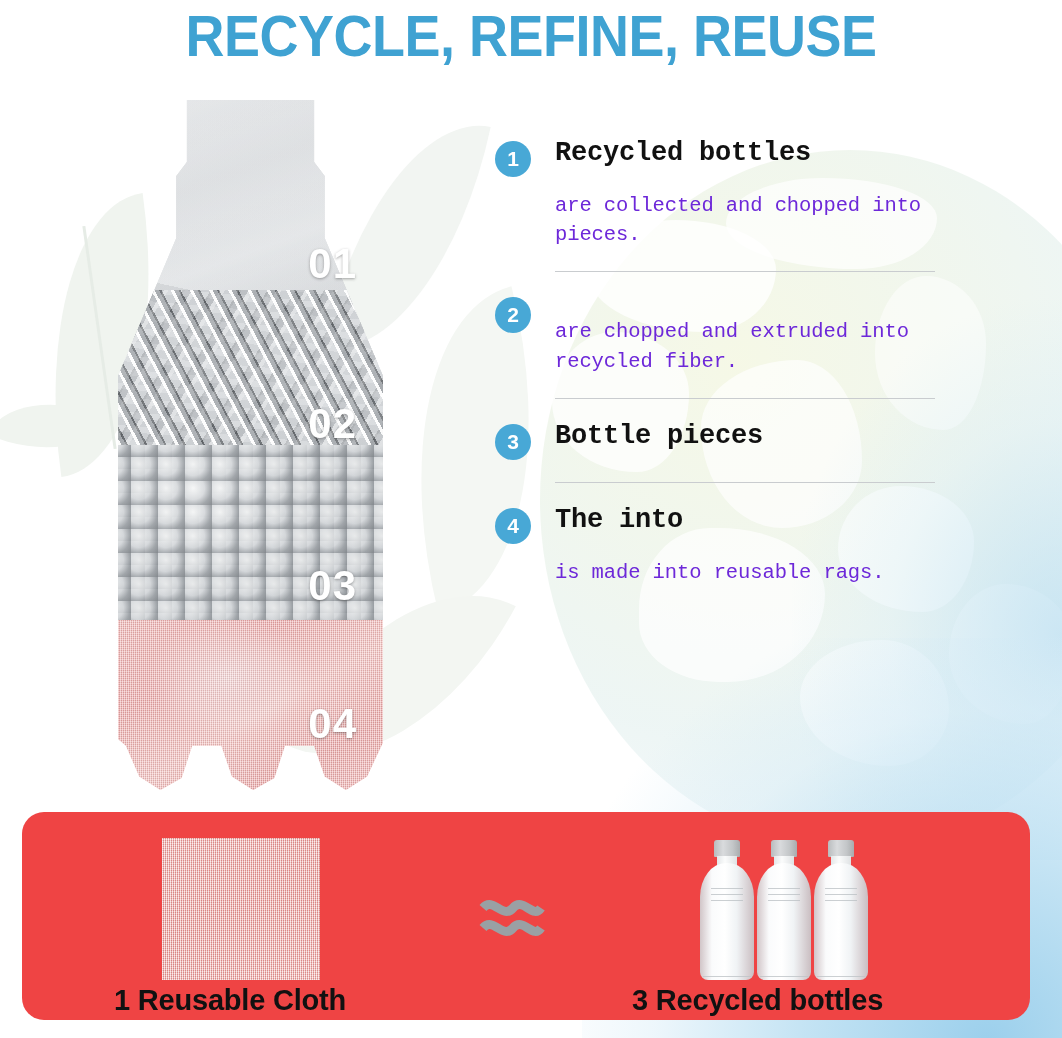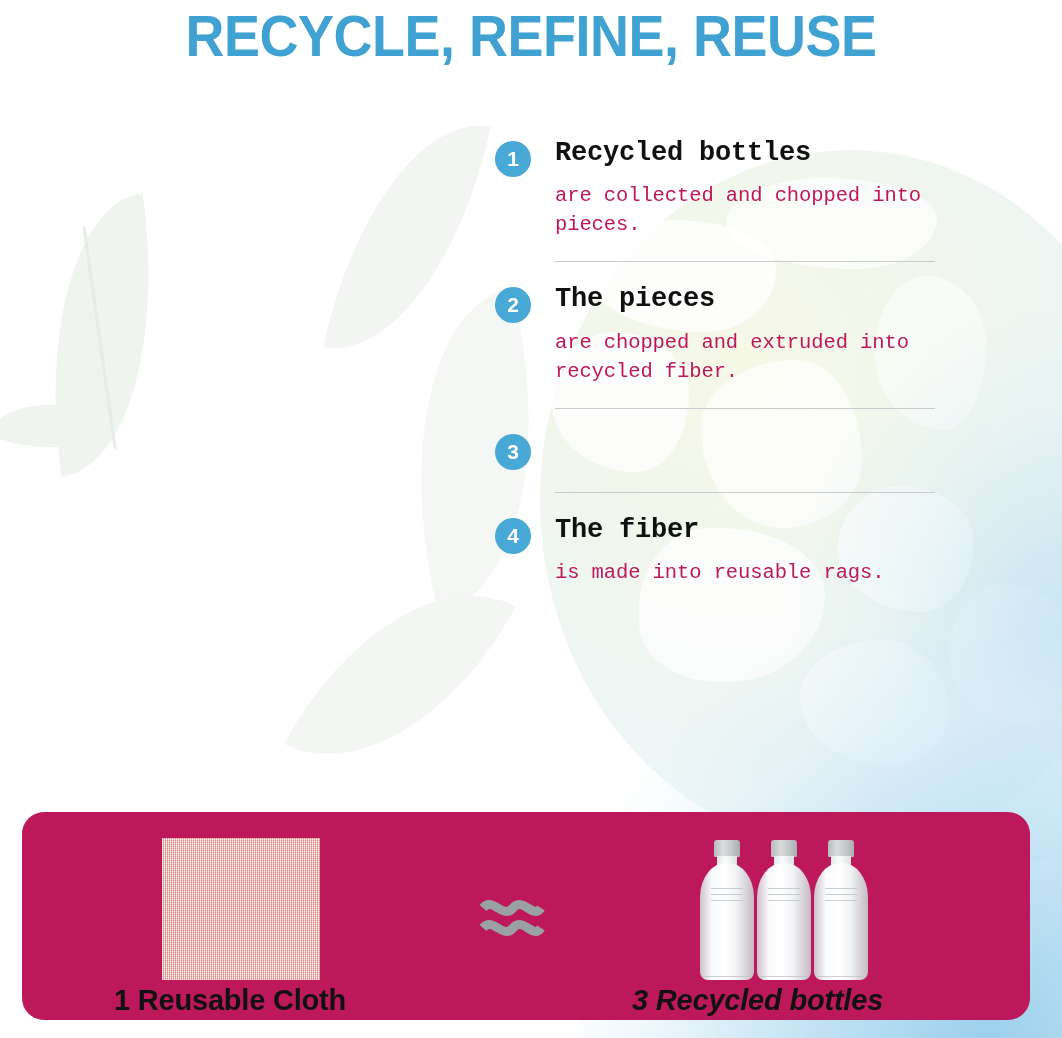--- a/index.html
+++ b/index.html
@@ -200,38 +200,38 @@
   }
   .step-body { margin-left: 24px; font-family: Liberation Mono, monospace; }
   .step-title {
     font-size: 27px;
     font-weight: 700;
     color: #111111;
     line-height: 1.12;
     letter-spacing: -0.2px;
   }
   .step-desc {
-    margin-top: 13px;
+    margin-top: 23px;
     font-size: 20.5px;
-    color: #be185d;
+    color: #6d28d9;
     line-height: 1.42;
     letter-spacing: -0.1px;
   }
   .step-rule {
     height: 1px;
     background: #c9cccf;
     margin: 22px 0 22px 60px;
   }
 
   
   .bottom-card {
     position: absolute;
     left: 22px; top: 812px;
     width: 1008px; height: 208px;
-    background: #be185d;
+    background: #ef4444;
     border-radius: 22px;
   }
   .bc-inner { position: relative; width: 100%; height: 100%; }
 
   .cloth-swatch {
     position: absolute;
     left: 140px; top: 26px;
     width: 158px; height: 142px;
     background:
       repeating-linear-gradient(90deg, rgba(255,255,255,0.55) 0 1px, rgba(196,90,90,0.30) 1px 2px),
@@ -288,21 +288,21 @@
   .bc-label {
     position: absolute;
     font-family: "Liberation Sans Narrow", "Liberation Sans", sans-serif;
     font-size: 29px;
     font-weight: 700;
     color: #111111;
     letter-spacing: -0.2px;
     white-space: nowrap;
   }
   .lbl-left  { left: 92px;  top: 172px; }
-  .lbl-right { left: 610px; top: 172px; font-style: italic; }
+  .lbl-right { left: 610px; top: 172px; }
 </style>
 </head>
 <body>
 
 <div id="page">
 
   <div class="bg-layer">
 
     <div class="bg-globe">
       <div class="globe-land" style="left:8%;top:10%;width:30%;height:16%;opacity:.9;"></div>
@@ -323,59 +323,72 @@
     <div class="leaf-vein" style="left:98px;top:225px;width:3px;height:225px;transform:rotate(-8deg);"></div>
     <div class="leaf" style="left:-4px;top:395px;width:105px;height:62px;transform:rotate(22deg);"></div>
 
     <div class="leaf" style="left:348px;top:112px;width:118px;height:250px;transform:rotate(12deg);background:#f2f5f2;"></div>
     <div class="leaf" style="left:400px;top:300px;width:150px;height:300px;transform:rotate(-14deg);background:#f4f7f3;"></div>
     <div class="leaf" style="left:330px;top:560px;width:140px;height:230px;transform:rotate(28deg);background:#f3f6f2;"></div>
   </div>
 
   <div class="title">RECYCLE, REFINE, REUSE</div>
 
+  <div class="bottle-wrap">
+    <div class="bottle-clip">
+      <div class="seg seg-01"></div>
+      <div class="seg seg-02"></div>
+      <div class="seg seg-03"></div>
+    </div>
+    <div class="seg seg-04"></div>
+
+    <div class="seg-num num-01">01</div>
+    <div class="seg-num num-02">02</div>
+    <div class="seg-num num-03">03</div>
+    <div class="seg-num num-04">04</div>
+  </div>
 
   <div class="steps">
 
     <div class="step">
       <div class="step-head">
         <div class="badge">1</div>
         <div class="step-body">
           <div class="step-title">Recycled bottles</div>
           <div class="step-desc">are collected and chopped into pieces.</div>
         </div>
       </div>
     </div>
     <div class="step-rule"></div>
 
     <div class="step">
       <div class="step-head">
         <div class="badge">2</div>
         <div class="step-body">
-          <div class="step-title">The pieces</div>
           <div class="step-desc">are chopped and extruded into recycled fiber.</div>
         </div>
       </div>
     </div>
     <div class="step-rule"></div>
 
     <div class="step">
       <div class="step-head">
         <div class="badge">3</div>
         <div class="step-body">
+          <div class="step-title">Bottle pieces</div>
         </div>
       </div>
     </div>
     <div class="step-rule"></div>
 
     <div class="step">
       <div class="step-head">
         <div class="badge">4</div>
         <div class="step-body">
-          <div class="step-title">The fiber</div>
+          <div class="step-title">The into</div>
           <div class="step-desc">is made into reusable rags.</div>
         </div>
       </div>
     </div>
   </div>
 
   <div class="bottom-card">
     <div class="bc-inner">
 
       <div class="cloth-swatch"></div>

